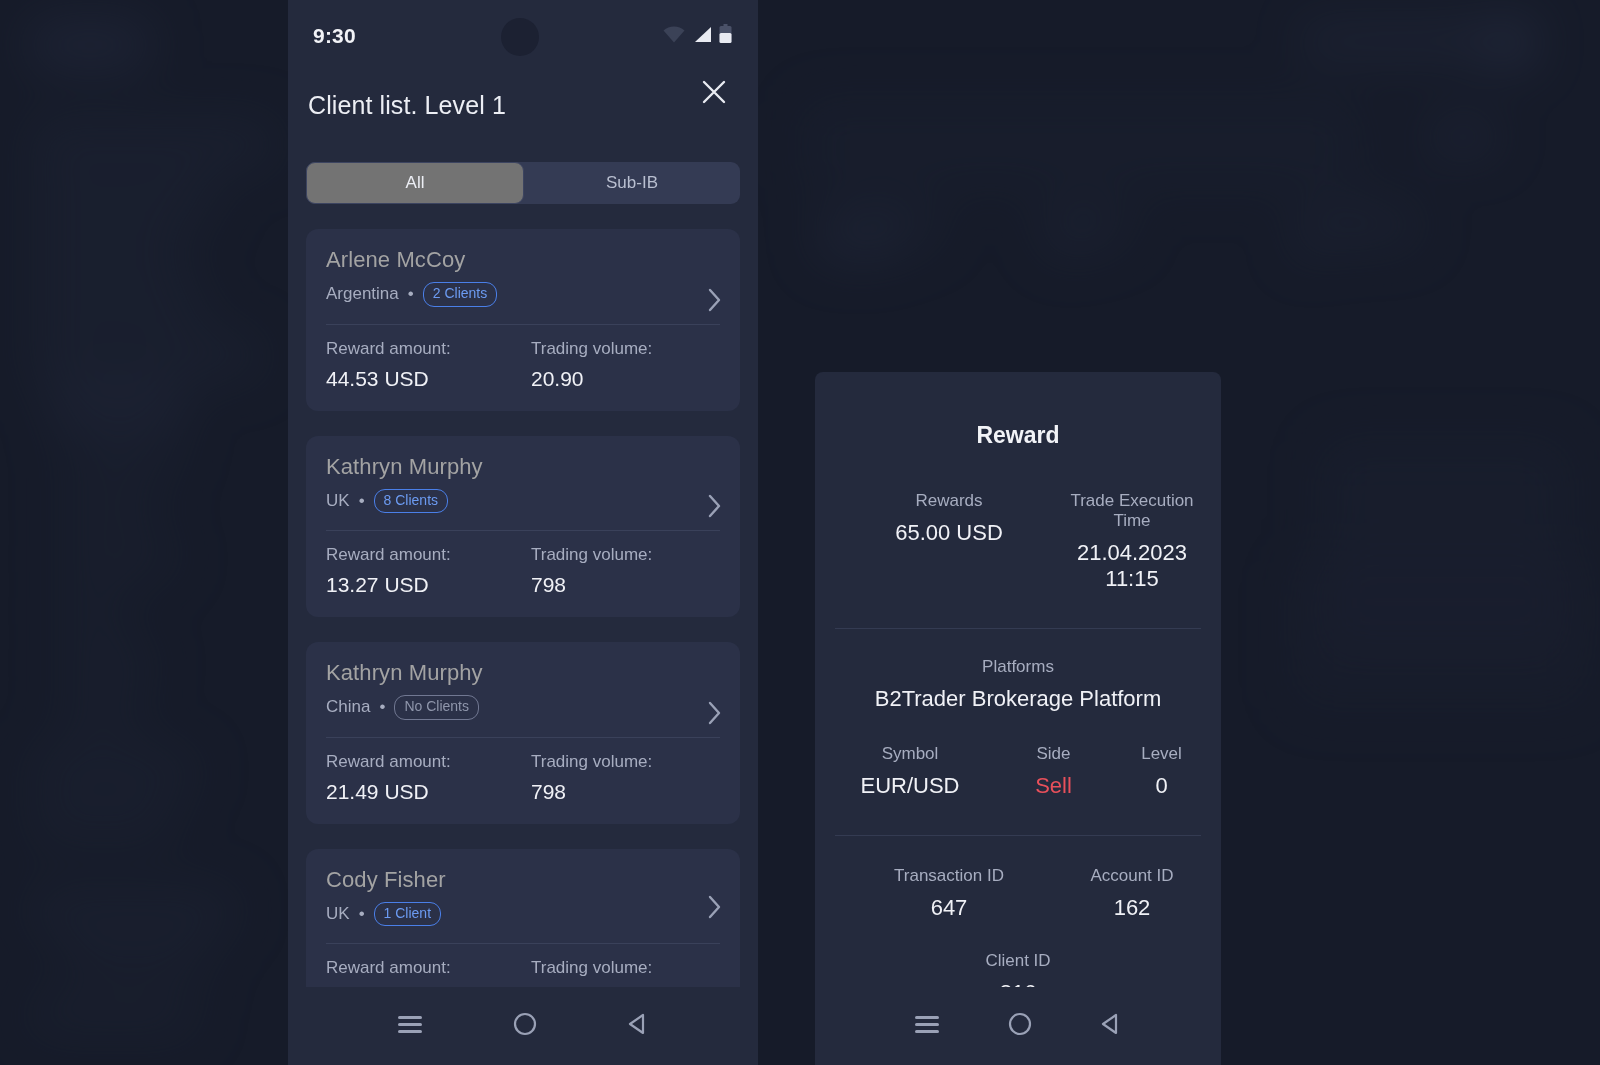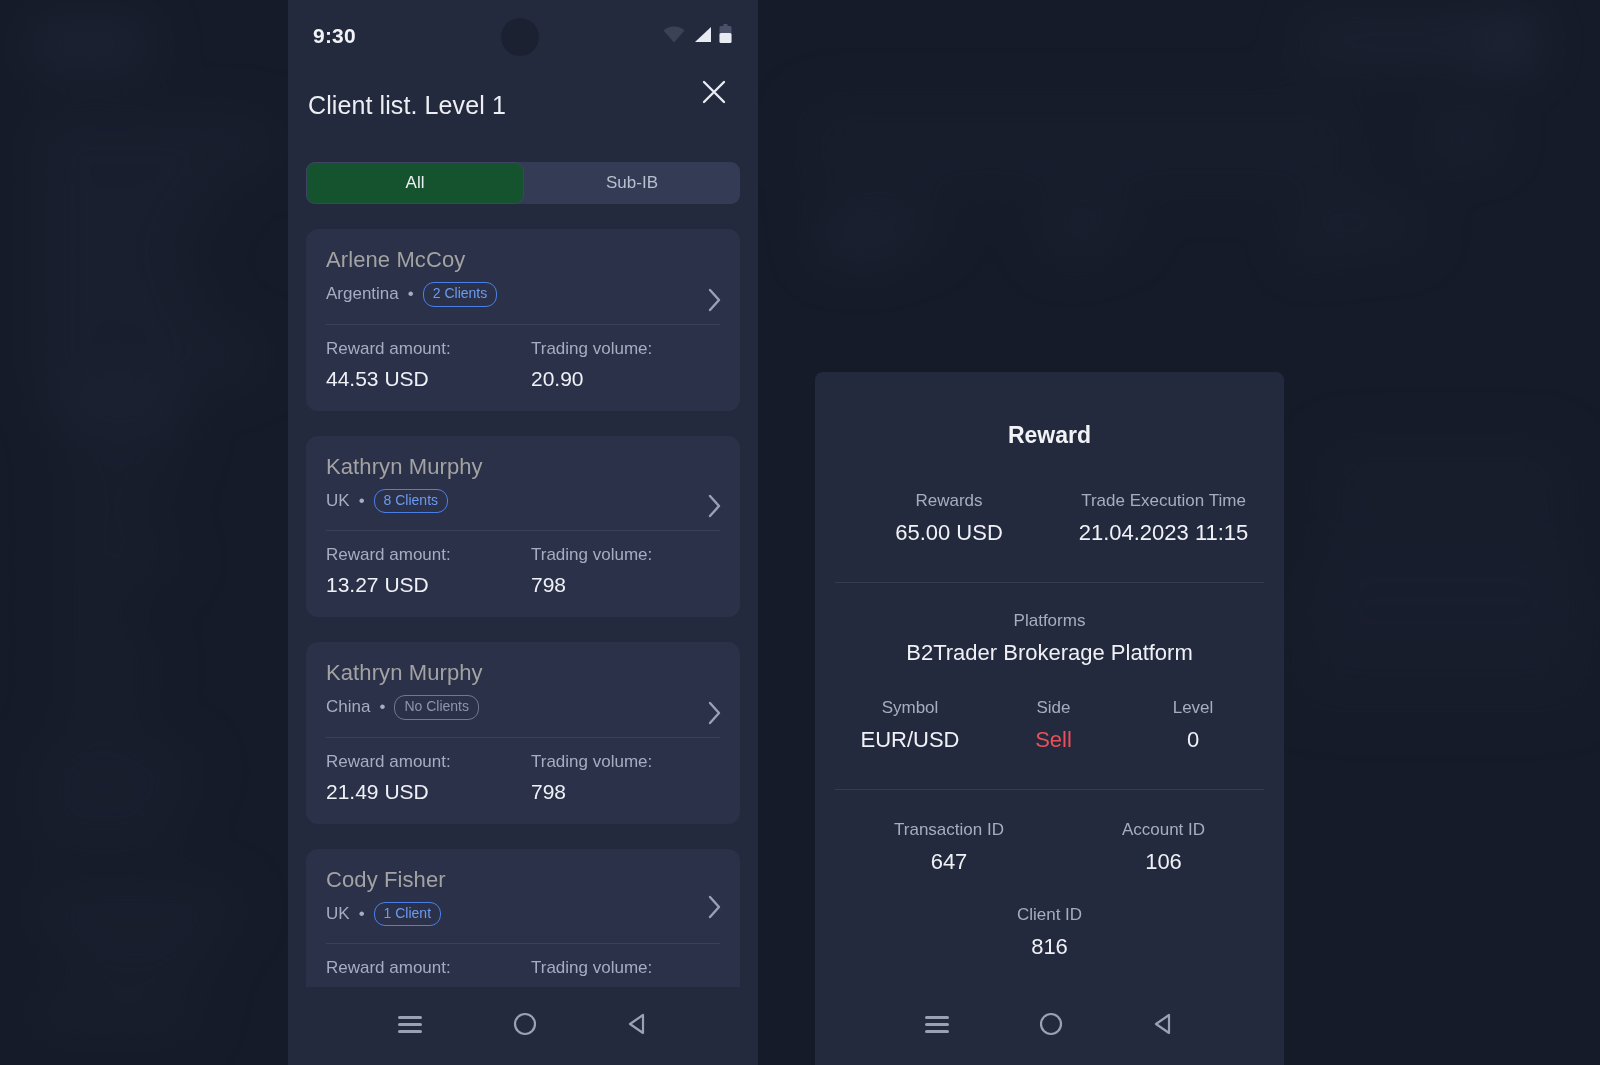--- a/index.html
+++ b/index.html
@@ -53,21 +53,21 @@
 
   .segmented {
     margin: 26px 18px 0 18px; height: 42px; border-radius: 9px;
     background: #343b54; display: flex; padding: 0; position: relative;
   }
   .seg {
     flex: 1; display: flex; align-items: center; justify-content: center;
     font-size: 17px; color: #b9bfd0; border-radius: 9px; cursor: pointer;
   }
   .seg.active {
-    background: #14532d; color: #eceef4; border: 1px solid #3c4460;
+    background: #737373; color: #eceef4; border: 1px solid #3c4460;
   }
 
   .card-list { margin-top: 25px; padding: 0 18px; }
   .client-card {
     background: #2b3148; border-radius: 12px;
     padding: 18px 20px 20px 20px; margin-bottom: 25px; position: relative;
   }
   .card-name { color: #a3a3a3; font-size: 22px; margin-bottom: 9px; letter-spacing: .1px; }
   .card-sub { display: flex; align-items: center; gap: 9px; }
   .card-country { color: #a7adc0; font-size: 17px; }
@@ -83,21 +83,21 @@
   }
   .card-divider { height: 1px; background: #3a415a; margin: 17px 0 14px 0; }
   .card-stats { display: flex; }
   .stat { flex: 1; }
   .stat:first-child { flex: 0 0 205px; }
   .stat-label { color: #a7adc0; font-size: 17px; margin-bottom: 8px; }
   .stat-value { color: #f0f1f6; font-size: 21px; }
 
   
   .phone-right {
-    position: absolute; left: 815px; top: 372px; width: 469px; height: 693px;
+    position: absolute; left: 815px; top: 372px; width: 406px; height: 693px;
     background: #242a3d; border-radius: 8px 8px 0 0; overflow: hidden;
   }
   .reward-title {
     text-align: center; color: #f2f3f7; font-size: 23px; font-weight: bold;
     margin-top: 50px;
   }
   .reward-body { padding: 0 20px; text-align: center; }
   .rrow { display: flex; margin-top: 42px; }
   .rcell { flex: 1; }
   .rcell.c1 { flex: 0 0 228px; }
@@ -367,21 +367,21 @@
 
       <div class="rdiv"></div>
 
       <div class="rrow" style="margin-top:30px;">
         <div class="rcell c1">
           <div class="rlabel">Transaction ID</div>
           <div class="rvalue">647</div>
         </div>
         <div class="rcell">
           <div class="rlabel">Account ID</div>
-          <div class="rvalue">106</div>
+          <div class="rvalue">162</div>
         </div>
       </div>
 
       <div class="rrow" style="margin-top:30px;">
         <div class="rcell">
           <div class="rlabel">Client ID</div>
           <div class="rvalue">816</div>
         </div>
       </div>
 

